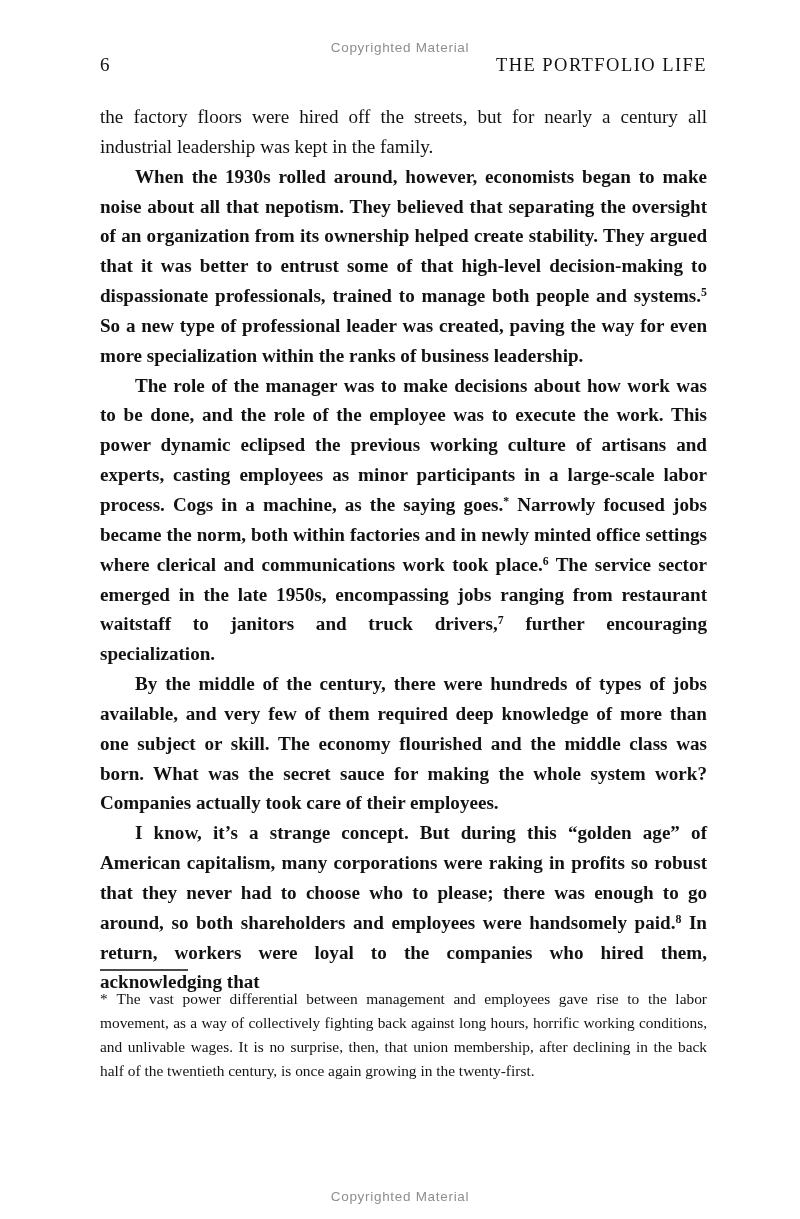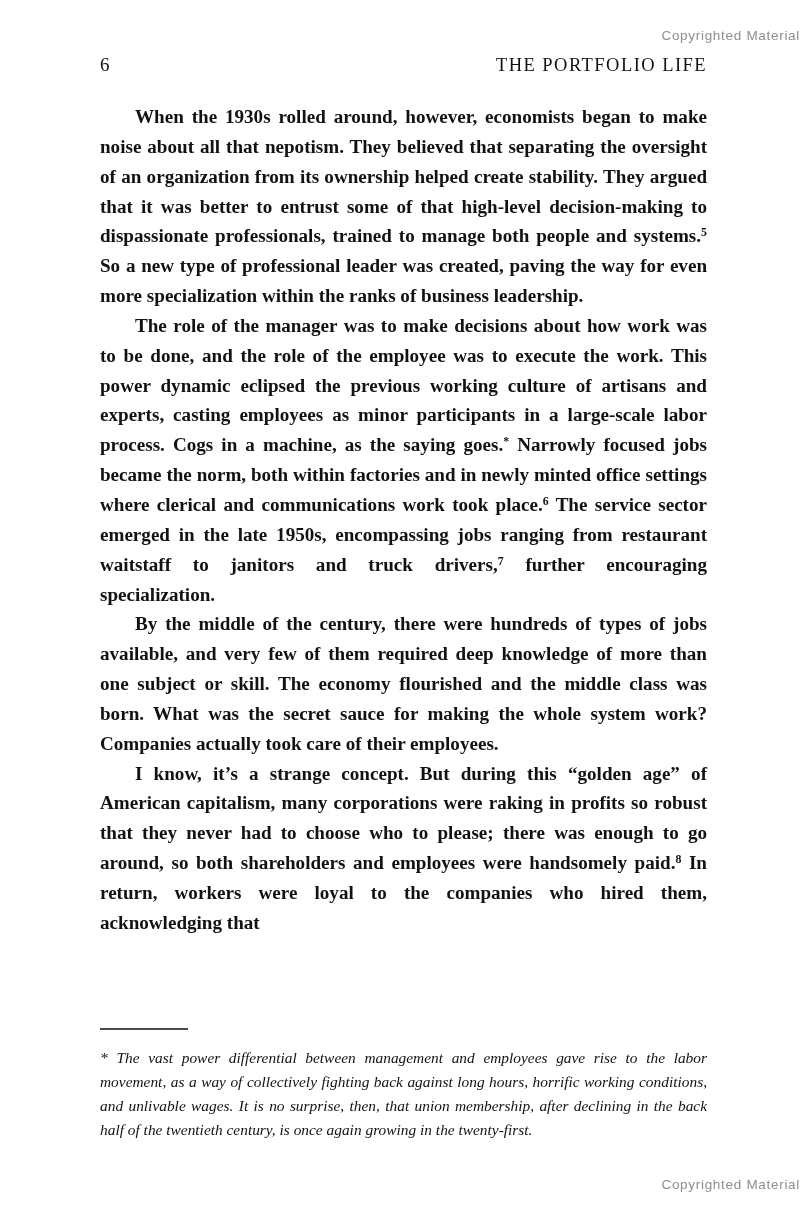--- a/index.html
+++ b/index.html
@@ -23,26 +23,27 @@
     height: 1219px;
     background: #ffffff;
     overflow: hidden;
   }
 
   
   .watermark {
     position: absolute;
     left: 0;
     width: 800px;
-    text-align: right;
+    text-align: center;
     font-family: "Liberation Sans", "DejaVu Sans", sans-serif;
     font-size: 13.5px;
     letter-spacing: 0.7px;
     color: #8e8e8e;
     white-space: nowrap;
+    margin-top: 12px;
   }
   .watermark-top { top: 28px; }
   .watermark-bottom { top: 1177px; }
 
   
   .running-head {
     position: absolute;
     top: 52px;
     left: 100px;
     width: 607px;
@@ -90,23 +91,22 @@
   sup.fn {
     font-size: 0.62em;
     line-height: 0;
     vertical-align: 0.55em;
   }
 
   
   .footnote-block {
     position: absolute;
     left: 100px;
-    top: 1028px;
+    top: 969px;
     width: 607px;
-    font-style: italic;
   }
   .footnote-rule {
     width: 88px;
     height: 1.6px;
     background: #4a4a4a;
     margin: 0 0 16px 0;
   }
   .footnote-text {
     margin: 0;
     font-size: 15.4px;
@@ -124,20 +124,23 @@
 
   <div class="watermark watermark-top">Copyrighted Material</div>
 
   <div class="running-head">
     <span class="folio">6</span>
     <span class="head-title">THE PORTFOLIO LIFE</span>
   </div>
 
   <div class="text-column">
 
+    <p class="para">
+      <span>the factory floors were hired off the streets, but for nearly a century all industrial leadership was kept in the family.</span>
+    </p>
 
     <p class="para indent">
       <span>When the 1930s rolled around, however, economists began to make noise about all that nepotism. They believed that separating the oversight of an organization from its ownership helped create stability. They argued that it was better to entrust some of that high-level decision-making to dispassionate professionals, trained to manage both people and systems.</span><sup class="fn">5</sup><span> So a new type of professional leader was created, paving the way for even more specialization within the ranks of business leadership.</span>
     </p>
 
     <p class="para indent">
       <span>The role of the manager was to make decisions about how work was to be done, and the role of the employee was to execute the work. This power dynamic eclipsed the previous working culture of artisans and experts, casting employees as minor participants in a large-scale labor process. Cogs in a machine, as the saying goes.</span><sup class="fn">*</sup><span> Narrowly focused jobs became the norm, both within factories and in newly minted office settings where clerical and communications work took place.</span><sup class="fn">6</sup><span> The service sector emerged in the late 1950s, encompassing jobs ranging from restaurant waitstaff to janitors and truck drivers,</span><sup class="fn">7</sup><span> further encouraging specialization.</span>
     </p>
 
     <p class="para indent">

